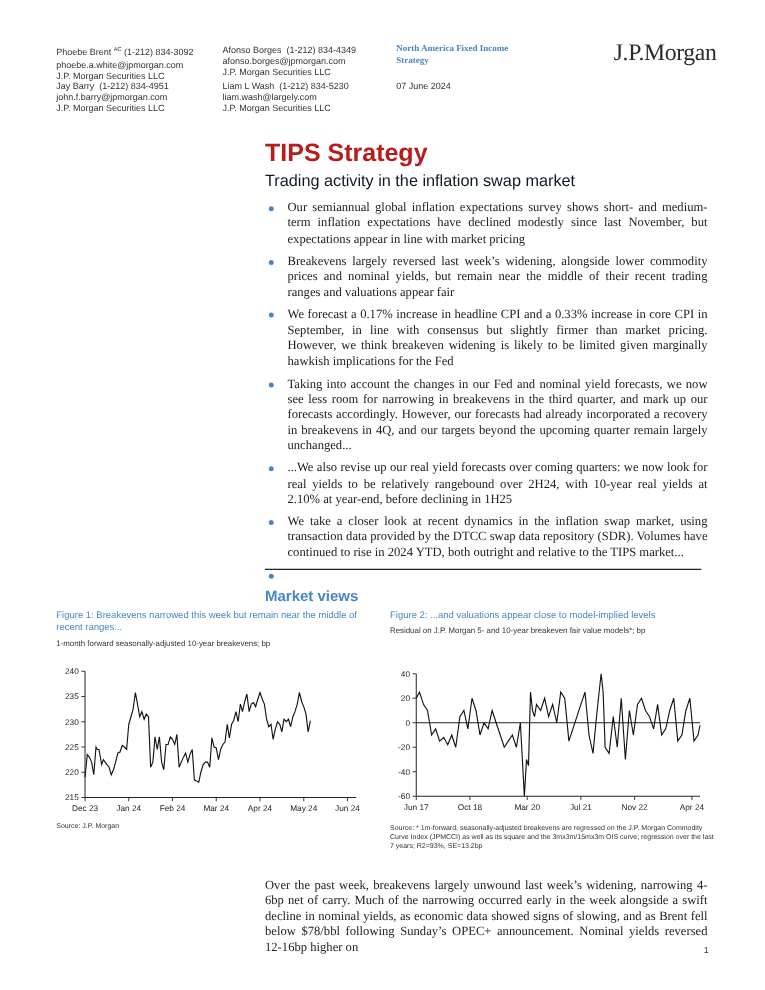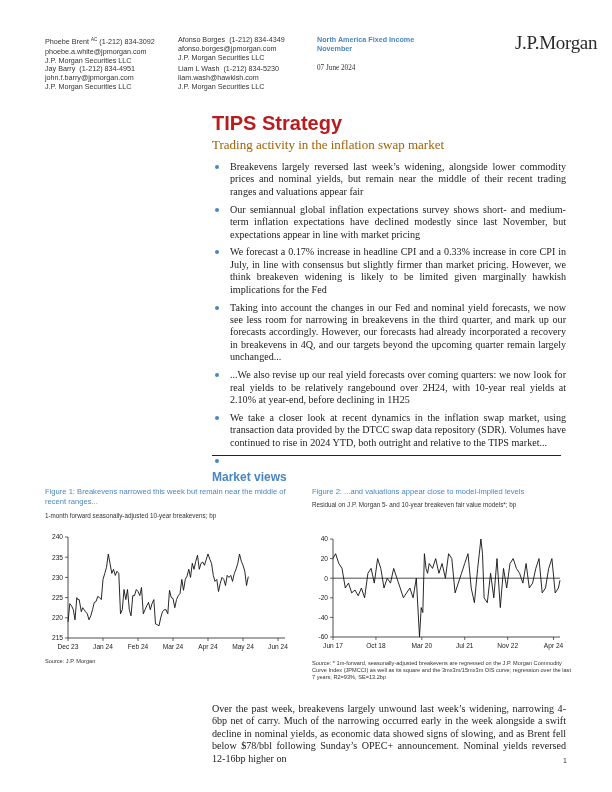--- a/index.html
+++ b/index.html
@@ -1,22 +1,22 @@
 <!DOCTYPE html>
 <html><head>
 <meta charset="utf-8">
 <style>
   html, body { margin:0; padding:0; background:#fff; }
   body { width:612px; height:792px; position:relative; overflow:hidden; font-family:"Liberation Sans", sans-serif; color:#222; }
   .abs { position:absolute; }
   .hdr { font-size:7.2px; line-height:9.2px; color:#333; }
-  .hdr-blue { color:#4a86c5; font-weight:bold; font-size:7.2px; line-height:9.2px; }
+  .hdr-blue { color:#4a86c5; font-weight:bold; font-size:7.2px; line-height:9.2px;font-family:Liberation Serif, serif; }
   .logo { font-family:"Liberation Serif", serif; font-size:19px; color:#2b2b2b; letter-spacing:-0.3px; }
   .title { font-family:"Liberation Sans", sans-serif; font-size:20px; font-weight:bold; color:#b91c1c; }
-  .subtitle { font-family:Liberation Serif, serif; font-size:13px; color:#a16207; }
+  .subtitle { font-family:Liberation Sans, sans-serif; font-size:13px; color:#0f172a; }
   ul.bullets { list-style:none; margin:0; padding:0; }
   ul.bullets li { position:relative; padding-left:18px; font-family:"Liberation Serif", serif; font-size:10.1px; line-height:12.4px; text-align:justify; margin-bottom:5.5px; color:#222; }
   ul.bullets li .dot { position:absolute; left:3px; top:4px; width:4px; height:4px; border-radius:50%; background:#4a86c5; }
   .rule { height:1px; background:#222; }
   .section { font-size:12px; font-weight:bold; color:#4a86c5; }
   .figtitle { font-size:7.6px; line-height:10.4px; color:#4a86c5; }
   .figsub { font-size:6.3px; color:#333; }
   .src { font-size:5.6px; line-height:7.2px; color:#333; }
   .body-text { font-family:"Liberation Serif", serif; font-size:10.1px; line-height:12.4px; text-align:justify; color:#222;margin-top:13px; }
   svg text { font-family:"Liberation Sans", sans-serif; font-size:6.6px; fill:#222; }
@@ -35,37 +35,37 @@
   <div>john.f.barry@jpmorgan.com</div>
   <div>J.P. Morgan Securities LLC</div>
 </div>
 <div class="abs hdr" style="left:178px; top:35px; width:125px;">
   <div><span>Afonso Borges</span>&nbsp; <span>(1-212) 834-4349</span></div>
   <div>afonso.borges@jpmorgan.com</div>
   <div>J.P. Morgan Securities LLC</div>
 </div>
 <div class="abs hdr" style="left:178px; top:64px; width:125px;">
   <div><span>Liam L Wash</span>&nbsp; <span>(1-212) 834-5230</span></div>
-  <div>liam.wash@hawkish.com</div>
+  <div>liam.wash@largely.com</div>
   <div>J.P. Morgan Securities LLC</div>
 </div>
 <div class="abs hdr-blue" style="left:317px; top:35px; width:130px;">
   <div>North America Fixed Income</div>
-  <div>November</div>
+  <div>Strategy</div>
 </div>
-<div class="abs hdr" style="left:317px; top:64px;font-family:Liberation Serif, serif;">07 June 2024</div>
-<div class="abs logo" style="left:515px; top:32px;">J.P.Morgan</div>
+<div class="abs hdr" style="left:317px; top:64px;">07 June 2024</div>
+<div class="abs logo" style="left:491px; top:32px;">J.P.Morgan</div>
 
 <div class="abs title" style="left:212px; top:112px;">TIPS Strategy</div>
 <div class="abs subtitle" style="left:212px; top:137px;">Trading activity in the inflation swap market</div>
 
 <ul class="abs bullets" style="left:212px; top:161px; width:354px;">
+  <li><span class="dot"></span><span>Our semiannual global inflation expectations survey shows short- and medium-term inflation expectations have declined modestly since last November, but expectations appear in line with market pricing</span></li>
   <li><span class="dot"></span><span>Breakevens largely reversed last week’s widening, alongside lower commodity prices and nominal yields, but remain near the middle of their recent trading ranges and valuations appear fair</span></li>
-  <li><span class="dot"></span><span>Our semiannual global inflation expectations survey shows short- and medium-term inflation expectations have declined modestly since last November, but expectations appear in line with market pricing</span></li>
-  <li><span class="dot"></span><span>We forecast a 0.17% increase in headline CPI and a 0.33% increase in core CPI in July, in line with consensus but slightly firmer than market pricing. However, we think breakeven widening is likely to be limited given marginally hawkish implications for the Fed</span></li>
+  <li><span class="dot"></span><span>We forecast a 0.17% increase in headline CPI and a 0.33% increase in core CPI in September, in line with consensus but slightly firmer than market pricing. However, we think breakeven widening is likely to be limited given marginally hawkish implications for the Fed</span></li>
   <li><span class="dot"></span><span>Taking into account the changes in our Fed and nominal yield forecasts, we now see less room for narrowing in breakevens in the third quarter, and mark up our forecasts accordingly. However, our forecasts had already incorporated a recovery in breakevens in 4Q, and our targets beyond the upcoming quarter remain largely unchanged...</span></li>
   <li><span class="dot"></span><span>...We also revise up our real yield forecasts over coming quarters: we now look for real yields to be relatively rangebound over 2H24, with 10-year real yields at 2.10% at year-end, before declining in 1H25</span></li>
   <li><span class="dot"></span><span>We take a closer look at recent dynamics in the inflation swap market, using transaction data provided by the DTCC swap data repository (SDR). Volumes have continued to rise in 2024 YTD, both outright and relative to the TIPS market...</span></li>
   <li><span class="dot"></span></li>
 </ul>
 <div class="abs rule" style="left:212px; top:455px; width:349px;"></div>
 
 <div class="abs section" style="left:212px; top:470px;">Market views</div>
 
 <div class="abs figtitle" style="left:45px; top:487px; width:258px;">Figure 1: Breakevens narrowed this week but remain near the middle of recent ranges...</div>

